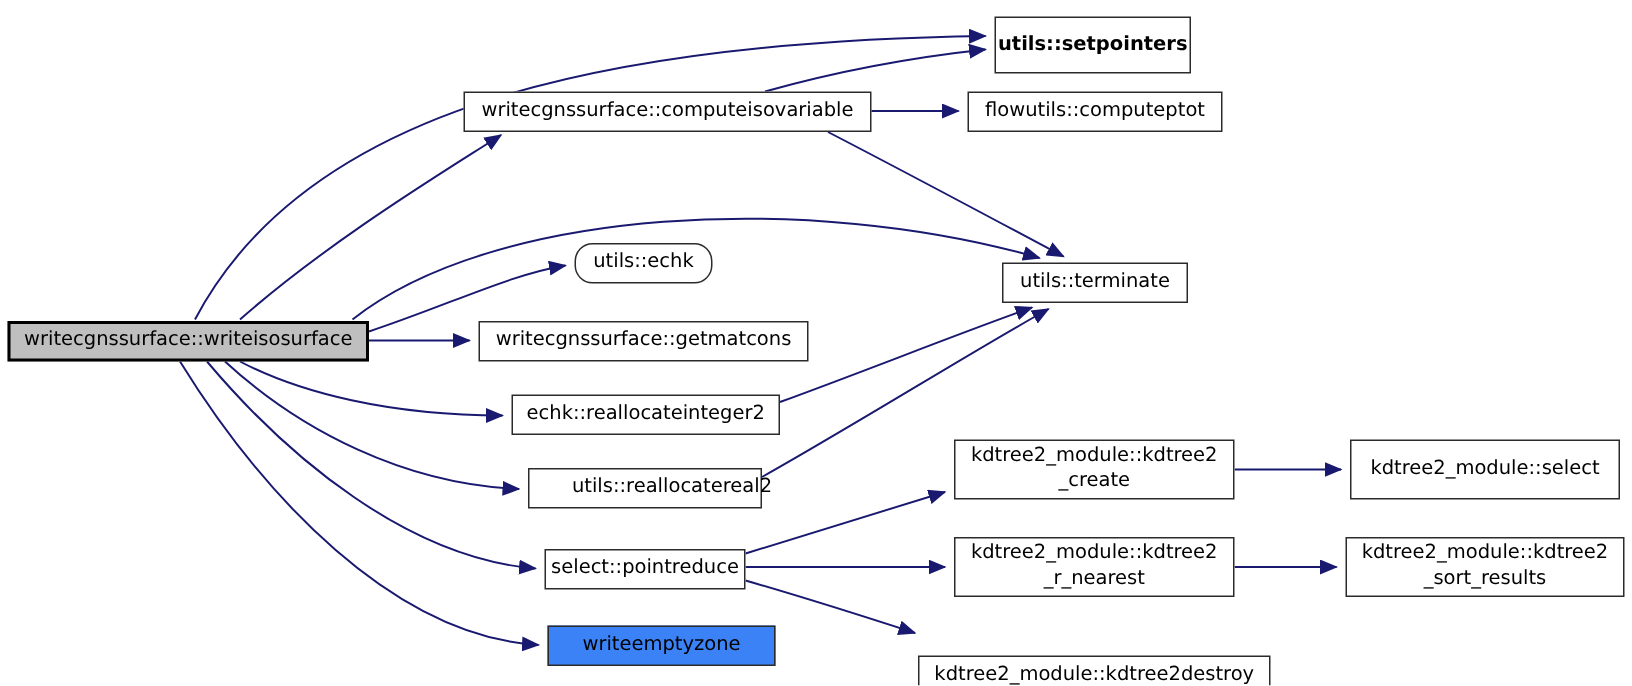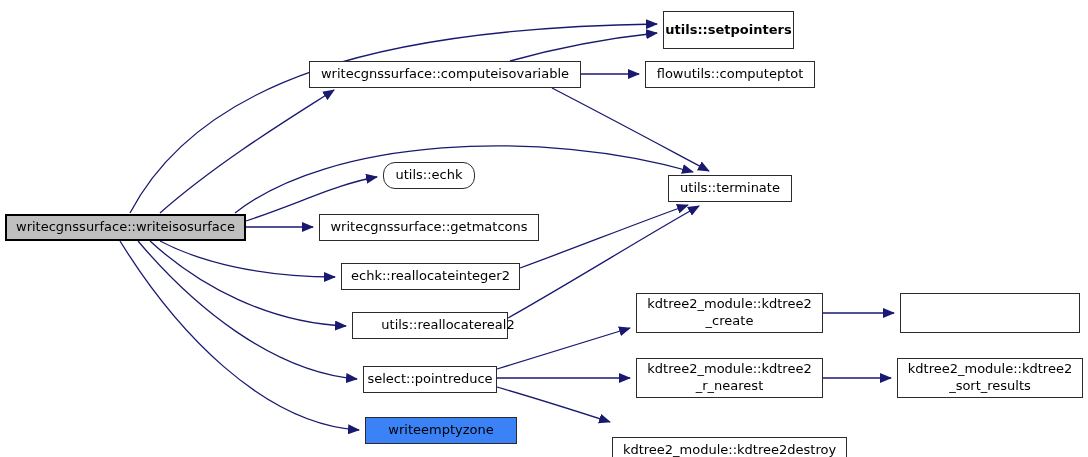--- a/index.html
+++ b/index.html
@@ -112,19 +112,20 @@
         <span>_create</span>
       </div>
       <div class="node" style="left: 636px; top: 358px; width: 187px; height: 40px; background: rgb(255, 255, 255); border-color: rgb(43, 43, 43);">
         <span>kdtree2_module::kdtree2</span>
         <span>_r_nearest</span>
       </div>
       <div class="node" style="left: 612px; top: 425px; width: 235px; height: 27px; background: rgb(255, 255, 255); border-color: rgb(43, 43, 43); margin-top: 12px;">
         <span>kdtree2_module::kdtree2destroy</span>
       </div>
       <div class="node" style="left: 900px; top: 293px; width: 180px; height: 40px; background: rgb(255, 255, 255); border-color: rgb(43, 43, 43);">
+        <span>kdtree2_module::select</span>
       </div>
       <div class="node" style="left: 897px; top: 358px; width: 186px; height: 40px; background: rgb(255, 255, 255); border-color: rgb(43, 43, 43);">
         <span>kdtree2_module::kdtree2</span>
         <span>_sort_results</span>
       </div>
     </div>
 </div>
 
 </body></html>

